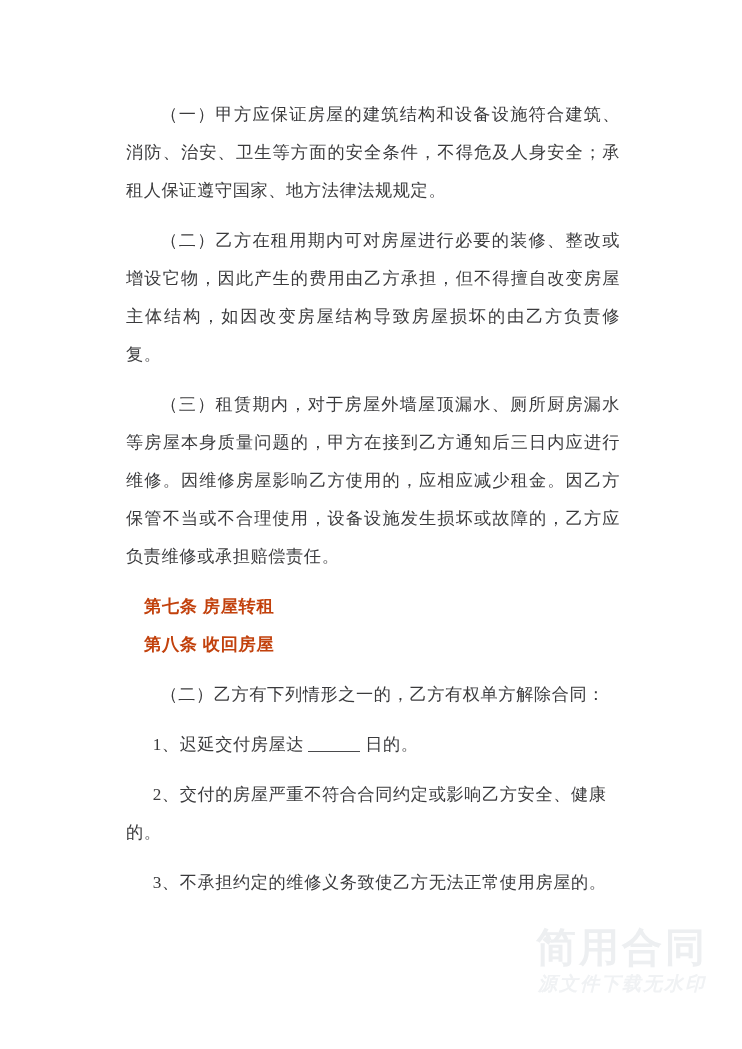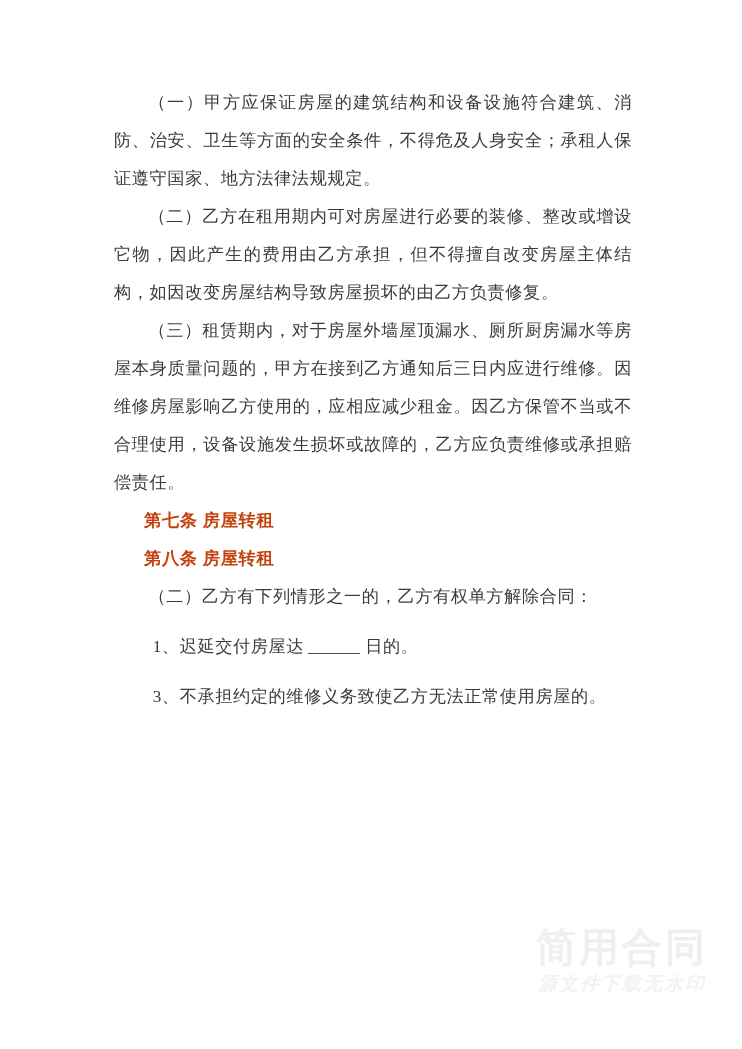--- a/index.html
+++ b/index.html
@@ -25,21 +25,21 @@
     top: 84px;
     width: 518px;
   }
   .para {
     font-size: 17.2px;
     line-height: 38px;
     color: #3b3b3d;
     text-align: justify;
     text-justify: inter-ideograph;
     text-indent: 2em;
-    margin: 0;
+    margin: 12px;
     letter-spacing: 0.6px;
     font-weight: 400;
   }
   .heading {
     font-size: 17.2px;
     line-height: 38px;
     color: #c2410c;
     font-weight: bold;
     text-indent: 1.75em;
     margin: 0;
@@ -99,27 +99,28 @@
 
     <p class="para">（一）甲方应保证房屋的建筑结构和设备设施符合建筑、消防、治安、卫生等方面的安全条件，不得危及人身安全；承租人保证遵守国家、地方法律法规规定。</p>
 
     <p class="para">（二）乙方在租用期内可对房屋进行必要的装修、整改或增设它物，因此产生的费用由乙方承担，但不得擅自改变房屋主体结构，如因改变房屋结构导致房屋损坏的由乙方负责修复。</p>
 
     <p class="para">（三）租赁期内，对于房屋外墙屋顶漏水、厕所厨房漏水等房屋本身质量问题的，甲方在接到乙方通知后三日内应进行维修。因维修房屋影响乙方使用的，应相应减少租金。因乙方保管不当或不合理使用，设备设施发生损坏或故障的，乙方应负责维修或承担赔偿责任。</p>
 
     <p class="heading">第七条  房屋转租</p>
 
 
-    <p class="heading">第八条  房屋转租</p>
+    <p class="heading">第八条  收回房屋</p>
 
 
     <p class="para">（二）乙方有下列情形之一的，乙方有权单方解除合同：</p>
 
     <p class="item"><span>1、迟延交付房屋达</span><span class="blank-line"></span><span>日的。</span></p>
 
+    <p class="item">2、交付的房屋严重不符合合同约定或影响乙方安全、健康的。</p>
 
     <p class="item">3、不承担约定的维修义务致使乙方无法正常使用房屋的。</p>
 
 
 
   </div>
 
   <div id="watermark">
     <div class="wm-main">简用合同</div>
     <div class="wm-sub">源文件下载无水印</div>

